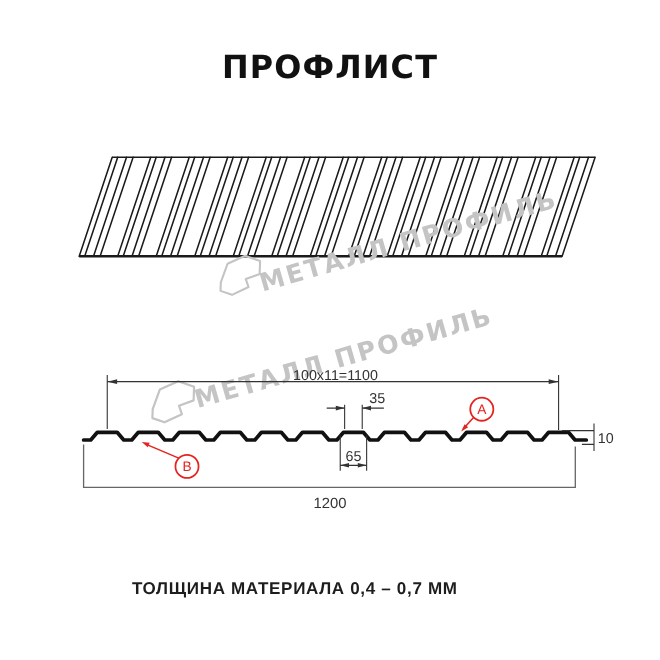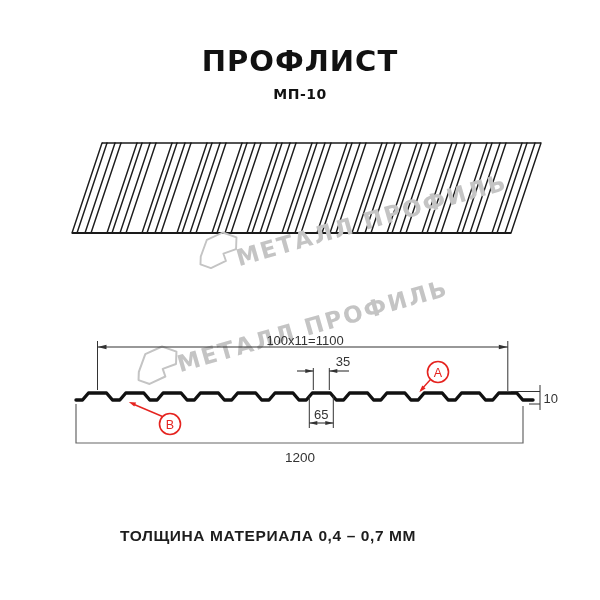--- a/index.html
+++ b/index.html
@@ -30,21 +30,20 @@
   svg{display:block;}
   .dimtext{font-family:"Liberation Sans",sans-serif;font-size:13px;fill:#333;}
   .marktext{font-family:"Liberation Sans",sans-serif;font-size:12.5px;}
 </style>
 </head>
 <body>
 
 <div class="page">
 
   <div class="abs page-title">ПРОФЛИСТ</div>
-  <div class="abs page-subtitle">МП-10</div>
 
   <svg class="abs" style="left:50px;top:115px" width="500" height="145" viewBox="0 0 500 145">
     <g id="ribs-g" stroke="#1a1a1a" stroke-width="1.4" stroke-linecap="round" fill="none">
         <line x1="22" y1="118" x2="52" y2="28"></line>
         <line x1="27" y1="118" x2="57" y2="28"></line>
         <line x1="35" y1="118" x2="65" y2="28"></line>
         <line x1="41" y1="118" x2="71" y2="28"></line>
         <line x1="57" y1="118" x2="87" y2="28"></line>
         <line x1="62" y1="118" x2="92" y2="28"></line>
         <line x1="70" y1="118" x2="100" y2="28"></line>

